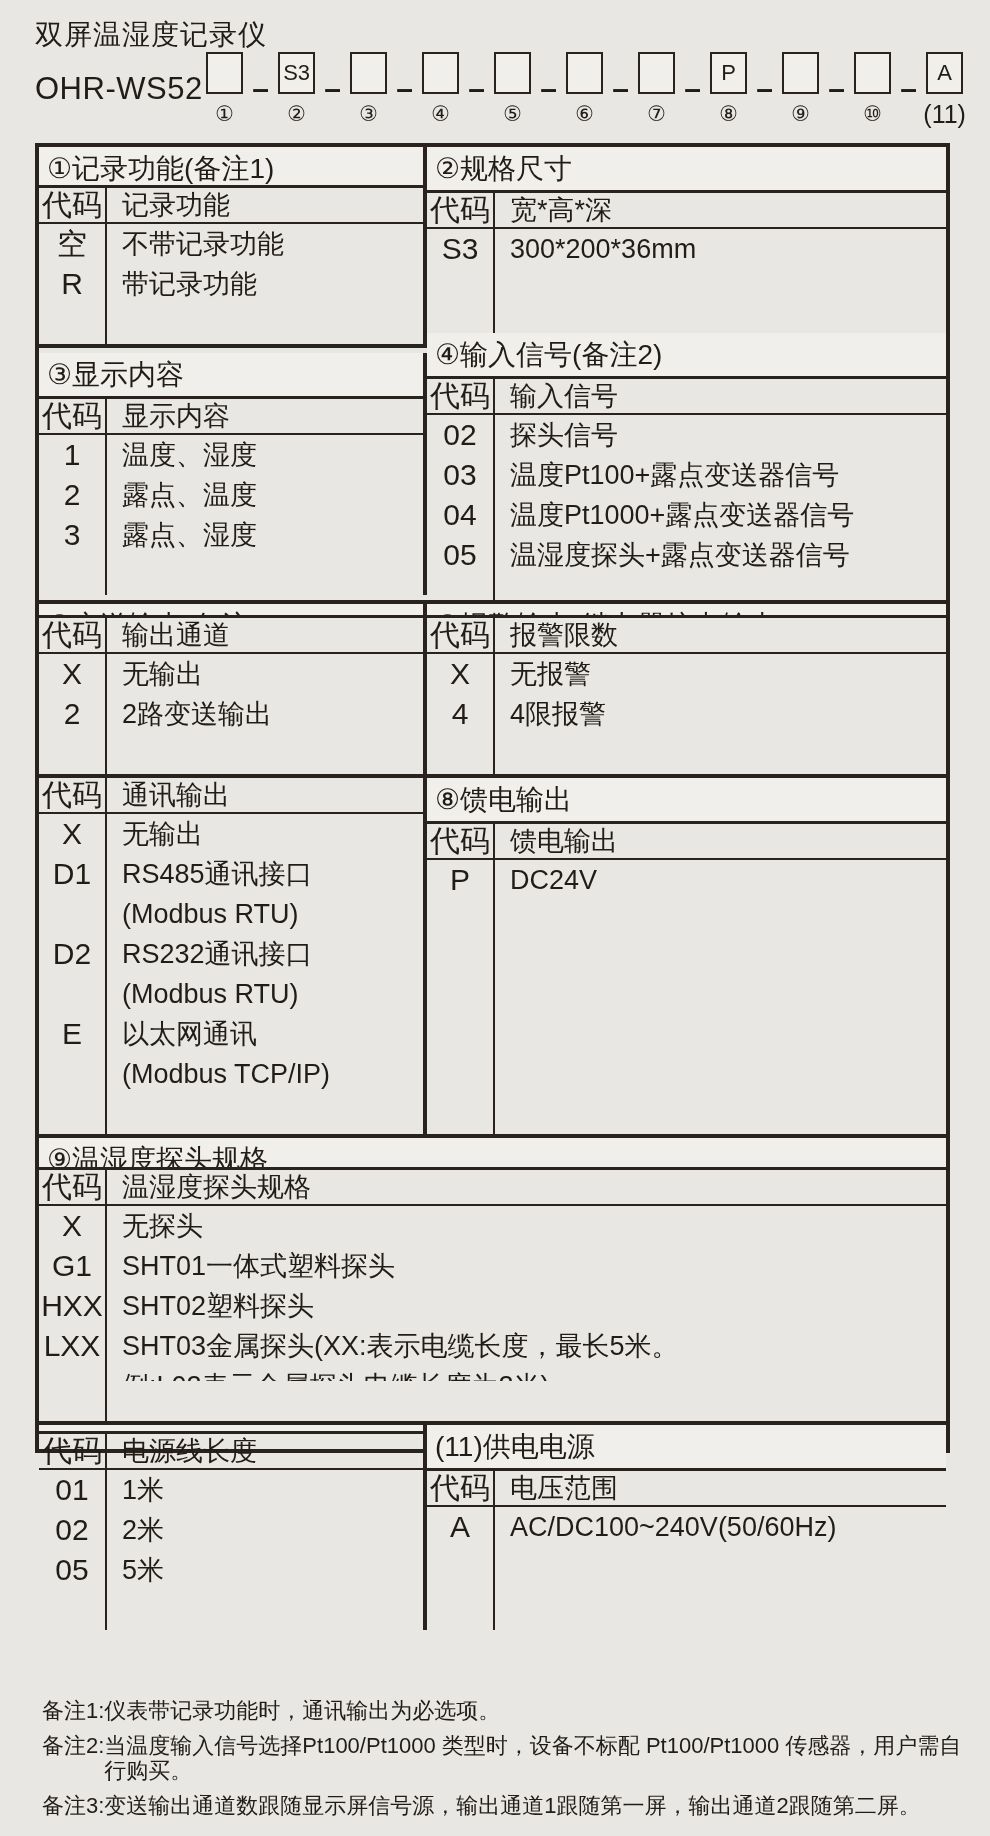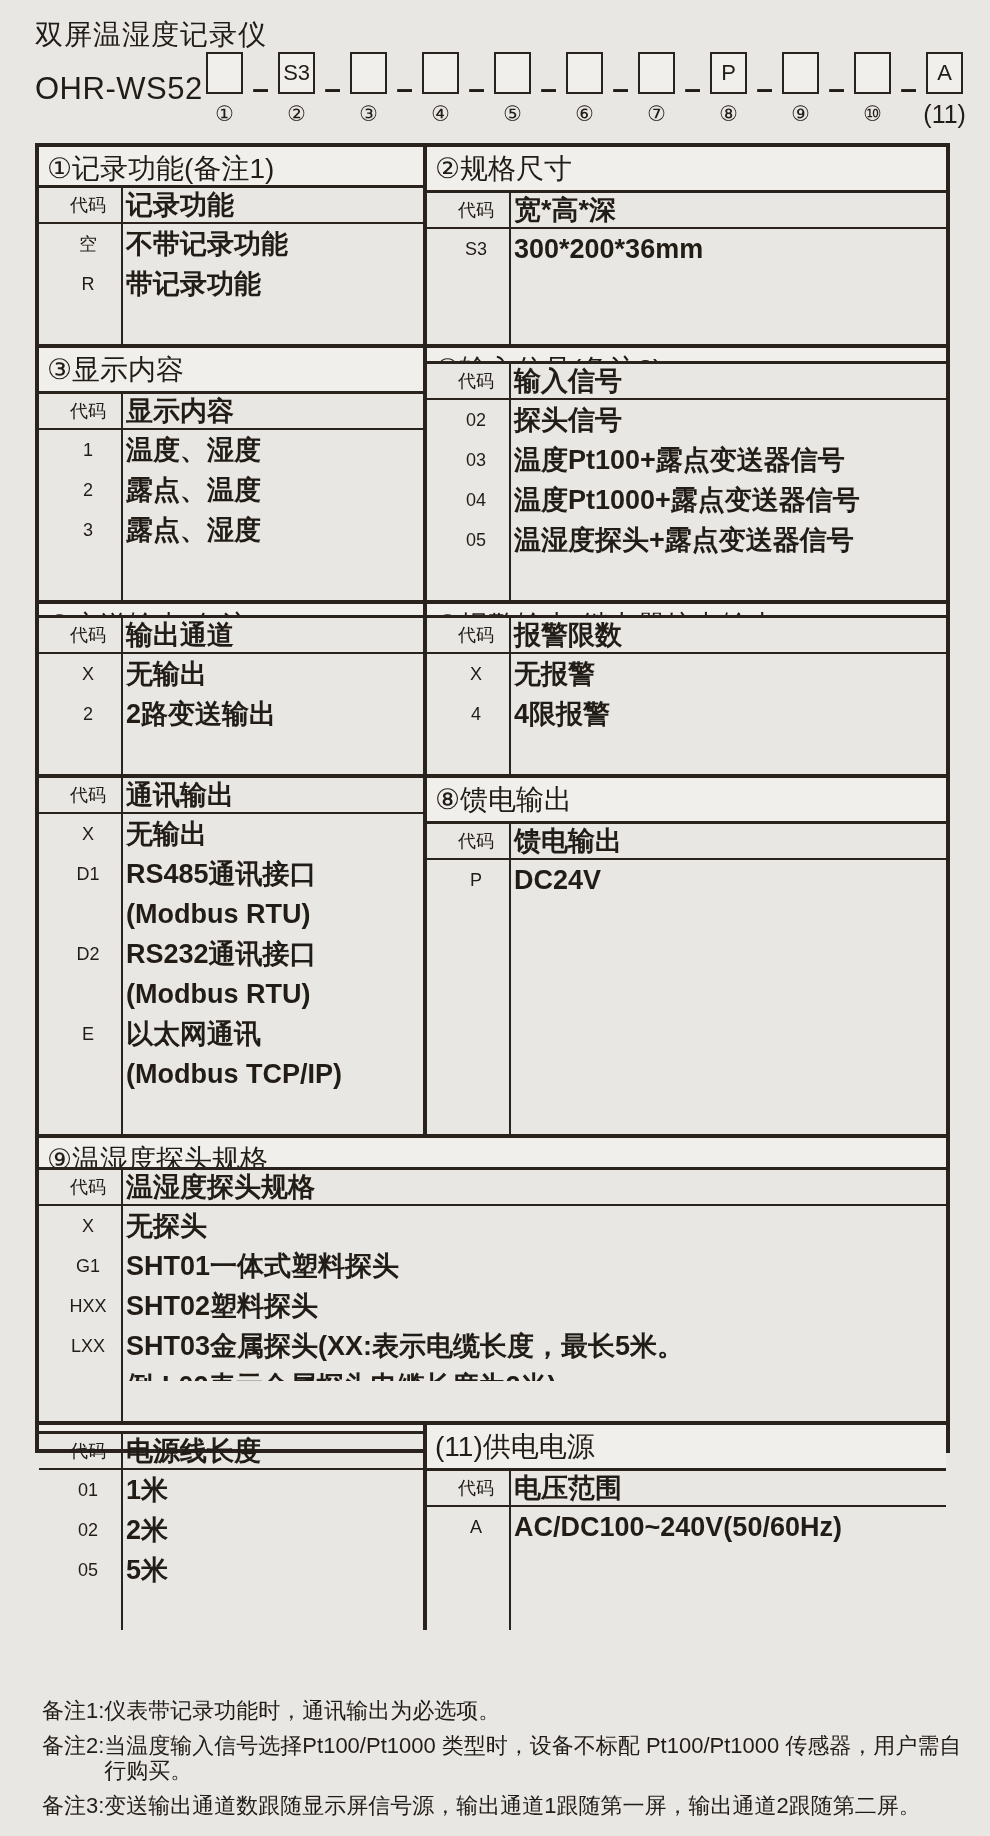--- a/index.html
+++ b/index.html
@@ -51,25 +51,25 @@
     border-bottom:3px solid var(--ink);
     font-size:28px;line-height:43px;padding-left:8px;
     white-space:nowrap;overflow:hidden;
   }
   .hdr{display:flex;height:36px;border-bottom:2px solid var(--ink);}
   .hdr .c,.hdr .d{line-height:34px;}
   .row{display:flex;min-height:40px;}
   .row.filler{flex:1;}
   .c{
     width:68px;flex:0 0 68px;border-right:2px solid var(--ink);
-    text-align:center;font-size:18px;line-height:40px;margin-left:16px;
+    text-align:center;font-size:30px;line-height:40px;
   }
   .d{
-    flex:1;padding-left:3px;font-size:27px;line-height:40px;
-    white-space:pre-line;overflow:hidden;font-weight:bold;
+    flex:1;padding-left:15px;font-size:27px;line-height:40px;
+    white-space:pre-line;overflow:hidden;
   }
   
   .notes{
     position:absolute;left:33px;top:1698px;width:935px;
     font-size:22px;line-height:25px;font-weight:500;
   }
   .note{display:flex;margin-bottom:10px;}
   .note-label{flex:0 0 auto;white-space:nowrap;margin-left:9px;}
   .note-text{flex:1;}
 </style>
@@ -169,21 +169,21 @@
         <div class="c">S3</div>
         <div class="d">300*200*36mm</div>
       </div>
       <div class="row filler">
           <div class="c"></div>
           <div class="d"></div>
         </div>
     </div>
   </div>
 
-  <div class="band" style="height:256px;">
+  <div class="band" style="height:256px;align-items:center;">
     <div class="sec left">
       <div class="sec-title">③显示内容</div>
       <div class="hdr">
         <div class="c">代码</div>
         <div class="d">显示内容</div>
       </div>
       <div class="row">
         <div class="c">1</div>
         <div class="d">温度、湿度</div>
       </div>

